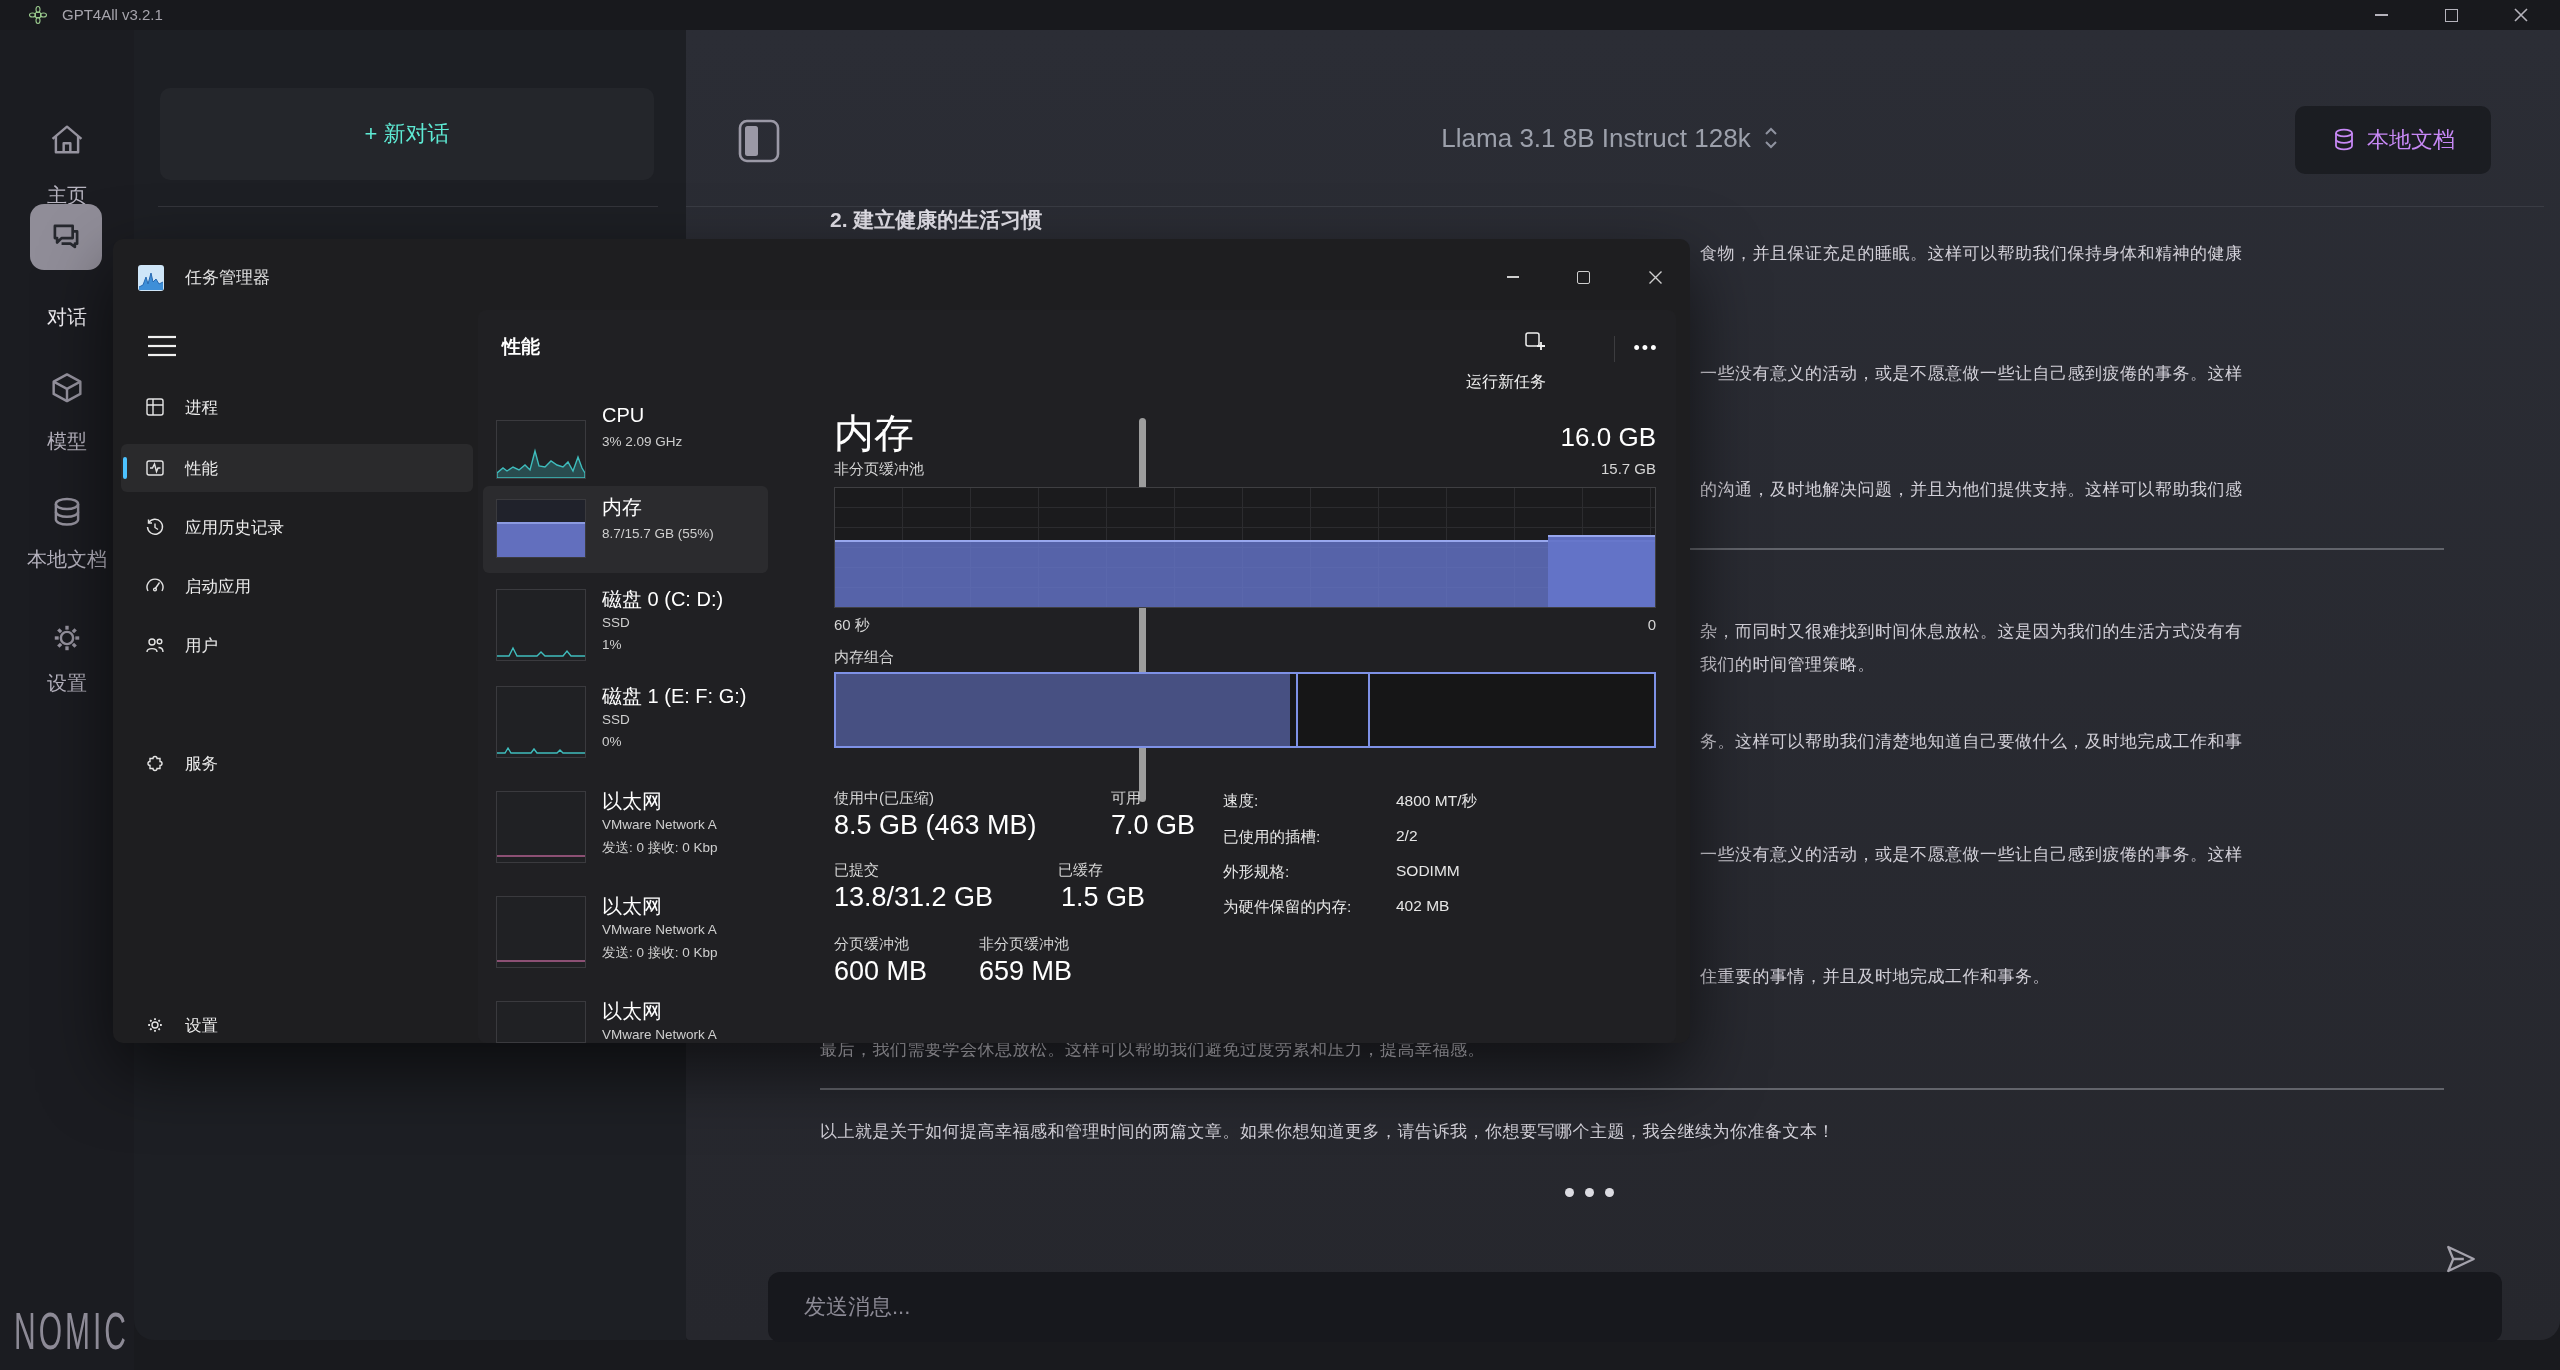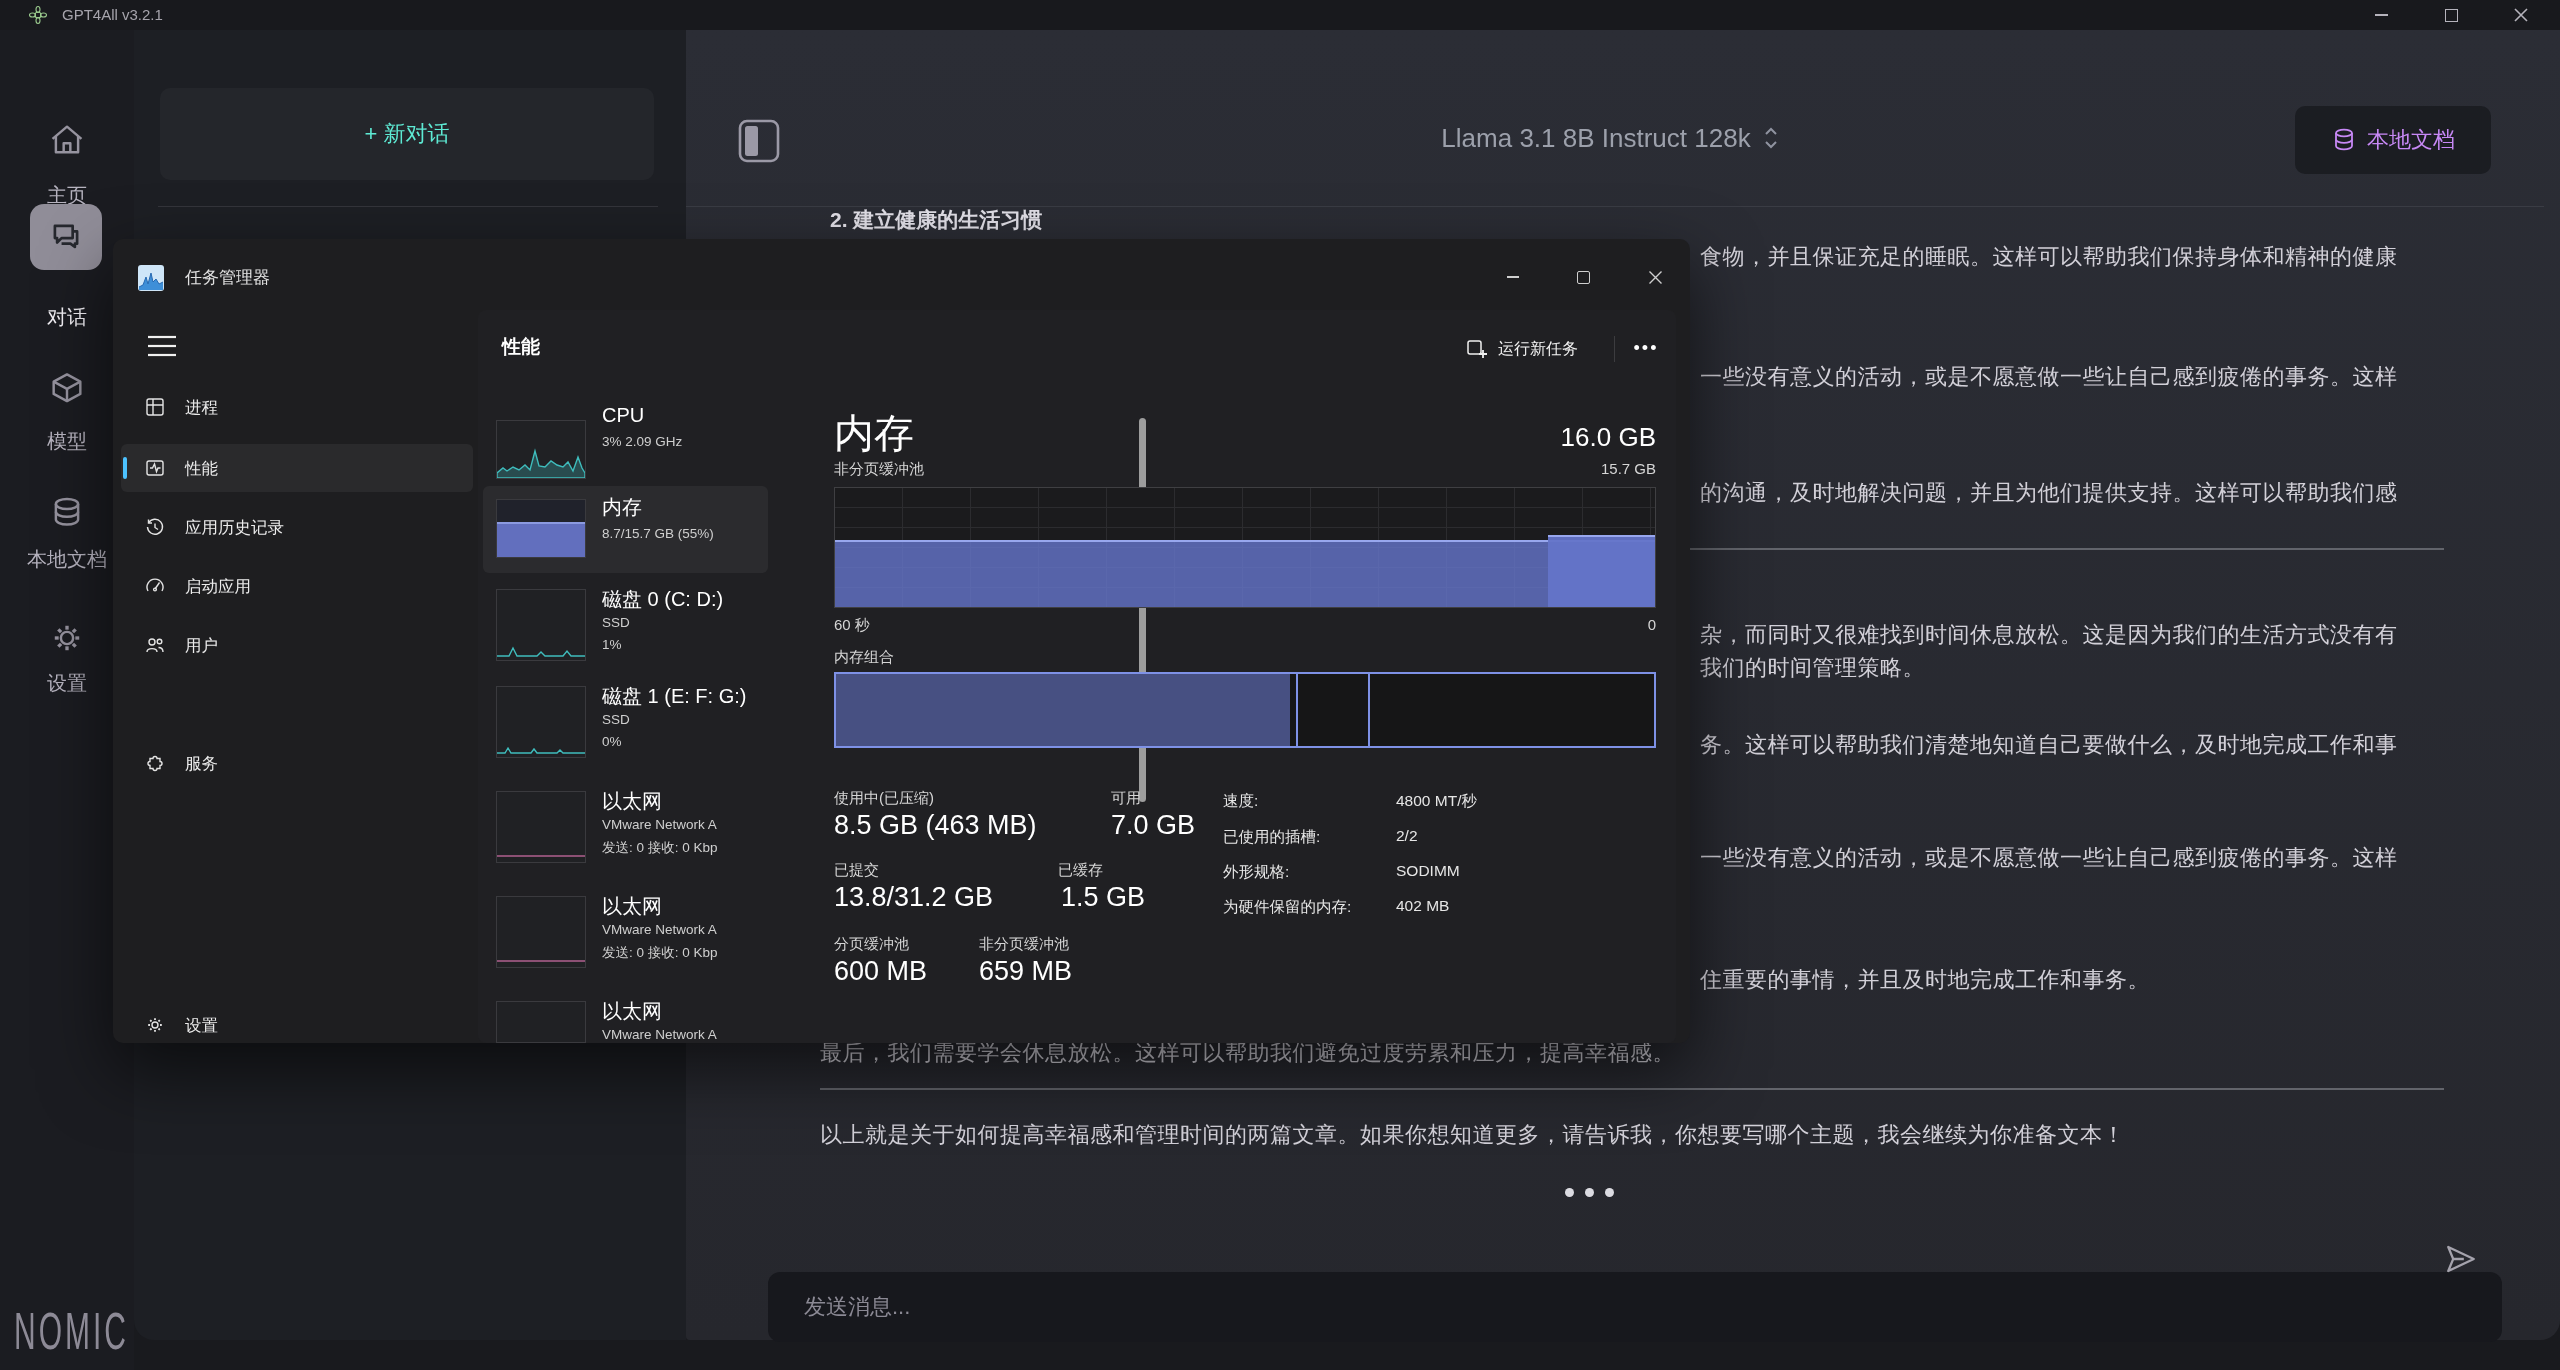--- a/index.html
+++ b/index.html
@@ -32,21 +32,21 @@
   #drawer-div{left:158px;top:206px;width:500px;height:1px;background:#33353b;}
 
   
   #chatmain{left:686px;top:30px;width:1874px;height:1310px;background:linear-gradient(180deg,#2b2d35 0%,#26272d 100%);border-bottom-left-radius:4px;border-bottom-right-radius:20px;}
   #chat-header-div{left:686px;top:206px;width:1858px;height:1px;background:#3a3c44;}
   #panel-toggle{left:737px;top:118px;width:44px;height:46px;}
   #model-sel{left:1380px;top:116px;width:460px;height:44px;display:flex;align-items:center;justify-content:center;gap:12px;color:#9ca0ab;font-size:26px;}
   #localdocs-btn{left:2295px;top:106px;width:196px;height:68px;background:#1b1d22;border-radius:10px;display:flex;align-items:center;justify-content:center;gap:10px;}
   #localdocs-btn span{font-size:22px;color:#c788f5;}
   .chat-heading{left:830px;top:206px;font-size:21px;font-weight:bold;color:#e2e0e8;}
-  .frag{font-size:22px;color:#d2d0d8;letter-spacing:.5px;}
+  .frag{font-size:17px;color:#d2d0d8;letter-spacing:.5px;}
   .chat-hr{height:2px;background:#62646b;}
   #dots{left:1565px;top:1188px;display:flex;gap:11px;}
   #dots i{width:9px;height:9px;border-radius:50%;background:#dcdce2;}
   #msg-input{left:768px;top:1225px;width:1734px;height:70px;background:#17181d;border:none;outline:none;border-radius:12px;
     color:#c8c6cf;font-size:22px;padding:0 70px 0 36px;box-sizing:border-box;font-family:inherit;margin-top:47px;}
   #msg-input::placeholder{color:#8b8994;}
   #send-ico{left:2444px;top:1242px;}
 
   
   #tm{left:113px;top:239px;width:1577px;height:804px;background:#1e1e20;border-radius:10px;
@@ -54,21 +54,21 @@
   #tm .tm-title{left:72px;top:24px;height:30px;line-height:30px;font-size:17px;color:#e2e2e2;}
   .tm-winbtn{top:16px;width:50px;height:44px;display:flex;align-items:center;justify-content:center;}
   #tm-burger{left:34px;top:96px;width:30px;height:22px;}
   .tm-srow{left:8px;width:352px;height:48px;border-radius:6px;}
   .tm-srow .ico{position:absolute;left:24px;top:14px;}
   .tm-srow .lbl{position:absolute;left:64px;top:0;line-height:48px;font-size:16.5px;color:#ececec;}
   #tm-pill{left:10px;width:4px;height:22px;border-radius:2px;background:#4cc2ff;}
 
   #tm-card{left:365px;top:71px;width:1198px;height:733px;background:#202023;border-radius:8px;}
   #tm-card .hdr-title{left:24px;top:24px;font-size:19px;font-weight:600;color:#fff;}
-  #runtask{left:978px;top:20px;height:38px;display:flex;align-items:center;gap:10px;padding:0 10px;border-radius:5px;}
+  #runtask{left:978px;top:20px;height:38px;display:flex;align-items:flex-end;gap:20px;padding:0 10px;border-radius:5px;flex-direction:column;}
   #runtask span{font-size:16px;color:#f0f0f0;}
   #hdr-vdiv{left:1136px;top:26px;width:1px;height:26px;background:#3c3c3f;}
   #tm-more{left:1148px;top:18px;width:40px;height:40px;display:flex;align-items:center;justify-content:center;color:#fff;font-size:18px;letter-spacing:2px;}
 
   .perf-row{left:5px;width:285px;}
   .perf-row .thumb{position:absolute;left:13px;width:90px;background:#202124;border:1px solid #3a3a3e;box-sizing:border-box;}
   .perf-row .t{position:absolute;left:119px;font-size:20px;color:#fff;}
   .perf-row .s{position:absolute;left:119px;font-size:13.5px;color:#cfcfcf;white-space:nowrap;overflow:hidden;max-width:165px;}
   #row-mem-sel{left:5px;top:176px;width:285px;height:87px;background:#2b2b2e;border-radius:6px;}
   .memthumb-fill{position:absolute;left:0;bottom:0;width:100%;height:58%;background:#626fbe;border-top:2px solid #8b9ae0;}

